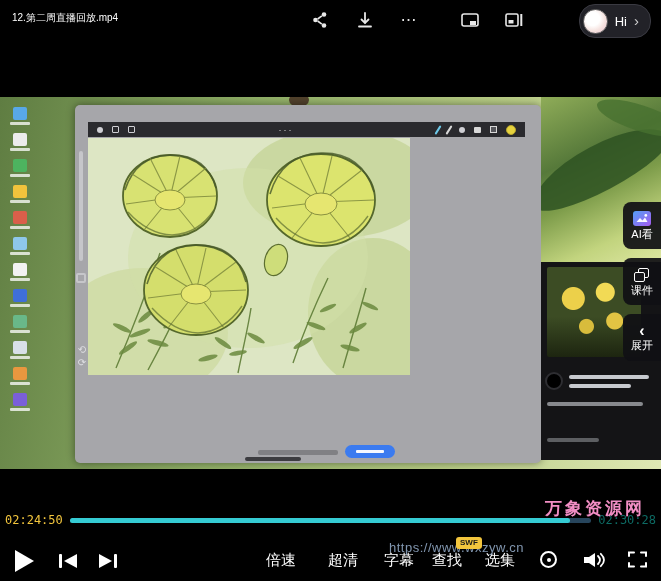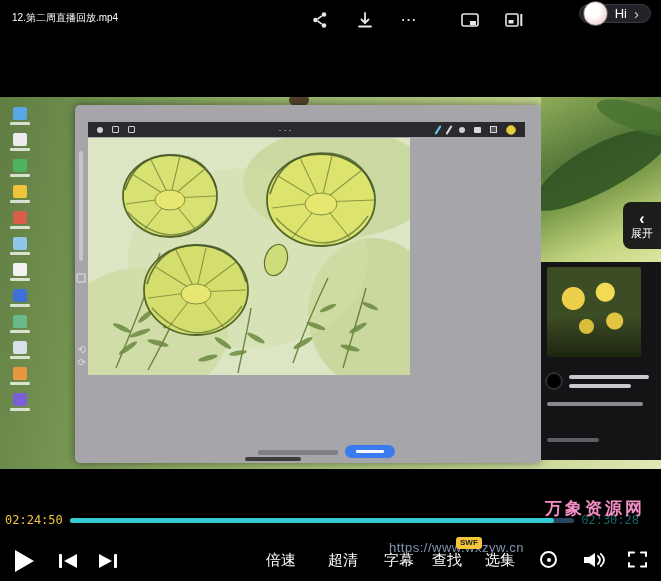--- a/index.html
+++ b/index.html
@@ -8,21 +8,21 @@
        font-family:"Liberation Sans","DejaVu Sans",sans-serif}
 
   
   .topbar{position:absolute;top:0;left:0;width:661px;height:40px;background:#000}
   .vtitle{position:absolute;left:12px;top:11px;color:#fff;font-size:10px;white-space:nowrap}
   .hbtn{position:absolute;top:8px;width:26px;height:24px;background:none;border:none;cursor:pointer;
         color:#e8e8e8;display:flex;align-items:center;justify-content:center}
   #btn-share{left:307px}#btn-download{left:352px}#btn-more{left:396px}
   #btn-pip{left:457px}#btn-mini{left:501px}
   .ellip{font-size:16px;color:#e8e8e8;letter-spacing:1px;line-height:10px}
-  .userpill{position:absolute;right:10px;top:4px;height:19px;background:#222228;border:1px solid #3a3a42;
+  .userpill{position:absolute;right:10px;top:4px;height:34px;background:#222228;border:1px solid #3a3a42;
             border-radius:16px;display:flex;align-items:center;gap:7px;padding:2px 11px 2px 3px;cursor:pointer}
   .avatar{width:25px;height:25px;border-radius:50%;border:1px solid #666;
           background:radial-gradient(circle at 38% 38%,#ffffff 0 34%,#f6e3e0 60%,#eabfcd)}
   .greet{color:#fff;font-size:13px}
   .chev{color:#cfcfcf;font-size:15px;line-height:12px}
 
   
   .stage{position:absolute;top:97px;left:0;width:661px;height:372px;overflow:hidden;
          background:linear-gradient(100deg,#5f7d42 0%,#8fae66 35%,#b9cd86 70%,#dfe8b4 100%)}
   .char-head{position:absolute;left:289px;top:-4px;width:20px;height:14px;border-radius:50%;background:#4a3526;opacity:.9}
@@ -91,21 +91,21 @@
   .sbtn{width:38px;height:47px;background:rgba(16,16,20,.93);border:none;border-radius:8px 0 0 8px;
         color:#fff;display:flex;flex-direction:column;align-items:center;justify-content:center;gap:3px;cursor:pointer}
   .sbtn .lbl{font-size:11px;line-height:11px}
   .sbtn .chevicon{font-size:16px;font-weight:bold;line-height:12px;color:#fff}
   .courseware-ic{position:relative;width:16px;height:14px}
   .courseware-ic .back{position:absolute;left:4px;top:0;width:11px;height:10px;border:1.5px solid #fff;border-radius:2px}
   .courseware-ic .front{position:absolute;left:0;top:4px;width:11px;height:10px;border:1.5px solid #fff;border-radius:2px;background:#16161a}
 
   
   .controls{position:absolute;top:469px;left:0;width:661px;height:112px;background:#000}
-  .progress-row{position:absolute;top:44px;left:5px;right:22px;display:flex;align-items:center;gap:7px}
+  .progress-row{position:absolute;top:44px;left:5px;right:5px;display:flex;align-items:center;gap:7px}
   .time{font-size:12px;font-family:"DejaVu Sans Mono","Liberation Mono",monospace;white-space:nowrap}
   .dur{color:#0f766e;opacity:.9}
   .track{flex:1;height:5px;border-radius:3px;background:#27455c;position:relative;cursor:pointer}
   .fill{position:absolute;left:0;top:0;bottom:0;border-radius:3px;background:#35cbd3}
 
   .btnrow{position:absolute;top:74px;left:0;right:0;height:36px}
   .pbtn{position:absolute;background:none;border:none;cursor:pointer;color:#fff;padding:0}
   .play-tri{display:block;width:0;height:0;border-left:19px solid #fff;border-top:11px solid transparent;border-bottom:11px solid transparent}
   #b-play{left:15px;top:7px}
   .skipicon{position:relative;display:block;width:20px;height:16px}
@@ -317,20 +317,41 @@
       <div class="thumb"></div>
       <div class="cam"></div>
       <div class="tline t1"></div>
       <div class="tline t2"></div>
       <div class="tline t3"></div>
       <div class="tline t4"></div>
     </div>
 
     <div class="sidebtns">
       <button class="sbtn">
+        <svg width="18" height="15" viewBox="0 0 18 15">
+          <defs>
+              <linearGradient id="g1" x1="0" y1="0" x2="1" y2="1">
+            <stop offset="0" stop-color="#53a0f5"></stop>
+                <stop offset="1" stop-color="#a55bf0"></stop>
+          </linearGradient>
+            </defs>
+          <rect width="18" height="15" rx="3" fill="url(#g1)"></rect>
+          <path d="M3.5 11 L7 7 L9.5 9.5 L12 6.5 L14.5 11 Z" fill="#fff" opacity="0.95"></path>
+          <circle cx="12.8" cy="4.4" r="1.4" fill="#fff"></circle>
+        </svg>
+        <span class="lbl">AI看</span>
+      </button>
+      <button class="sbtn">
+        <span class="courseware-ic">
+          <span class="back"></span>
+            <span class="front"></span>
+        </span>
+        <span class="lbl">课件</span>
+      </button>
+      <button class="sbtn">
         <span class="chevicon">‹</span>
         <span class="lbl">展开</span>
       </button>
     </div>
   </div>
 
   <div class="controls">
     <span class="wm-site" style="color: rgb(242, 142, 196);">万象资源网</span>
     <span class="wm-url">https://www.wxzyw.cn</span>
     <span class="swf">SWF</span>

